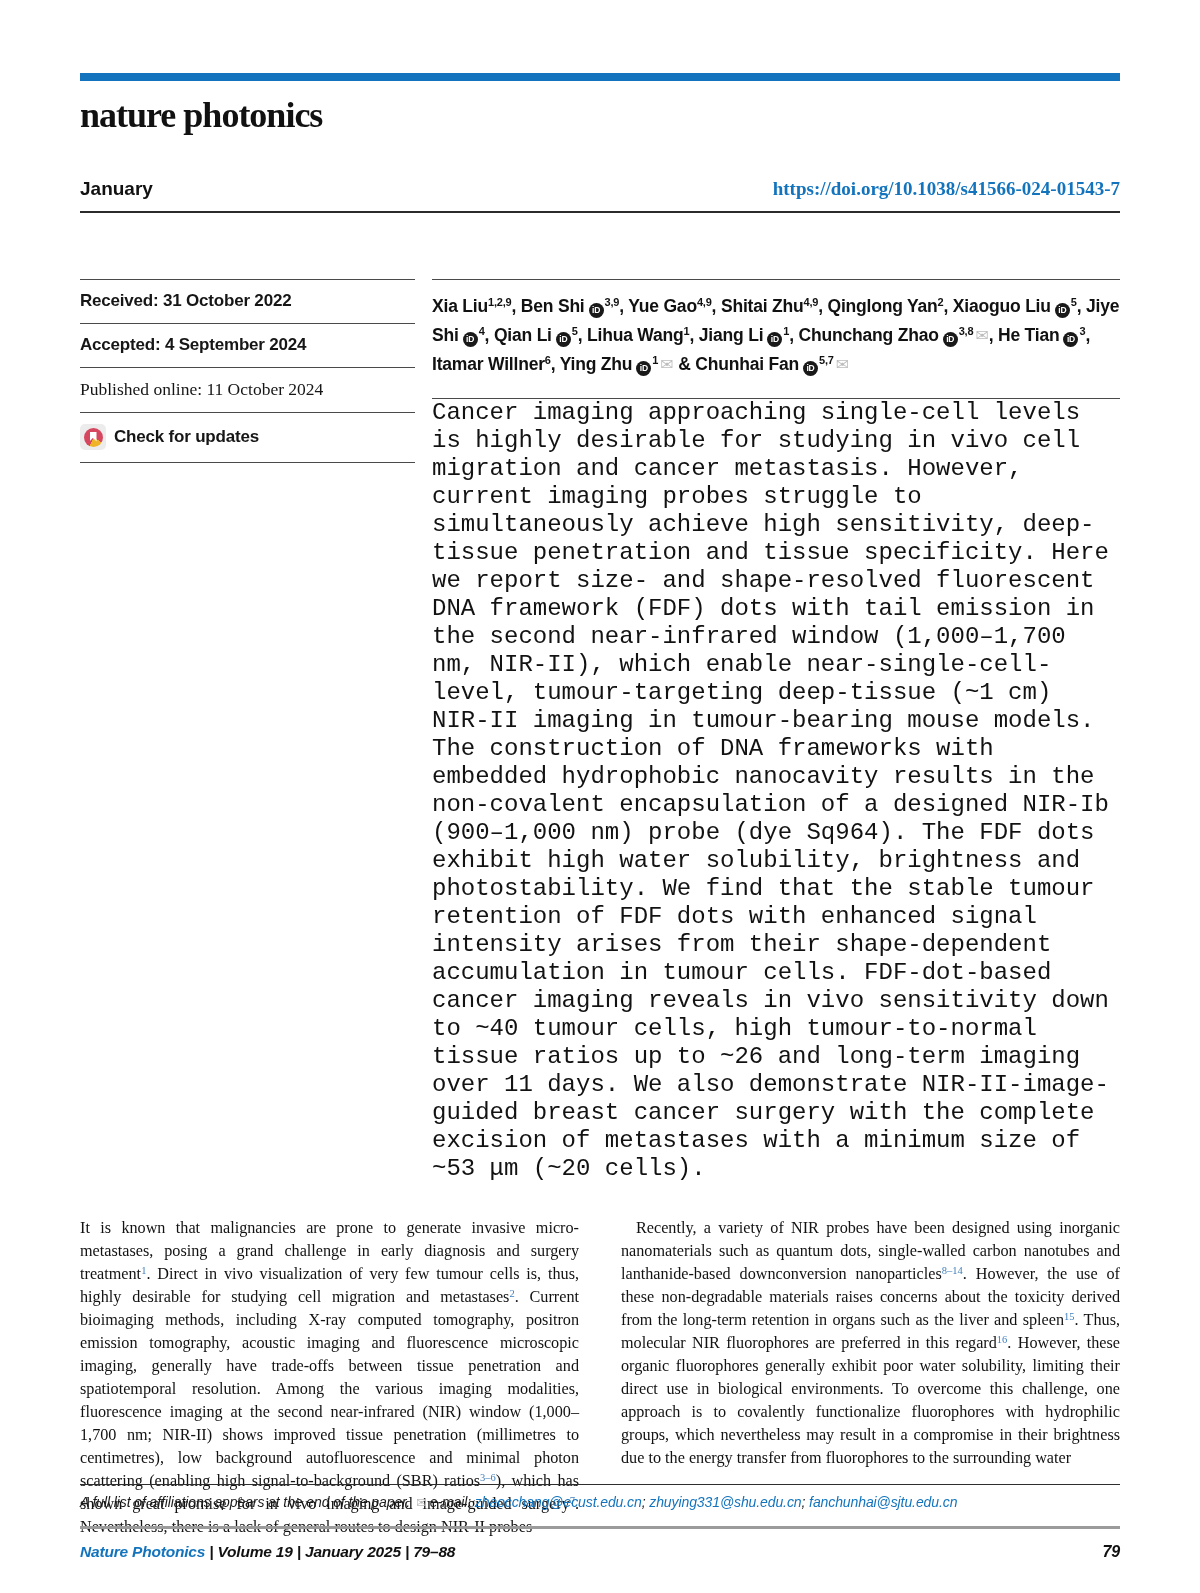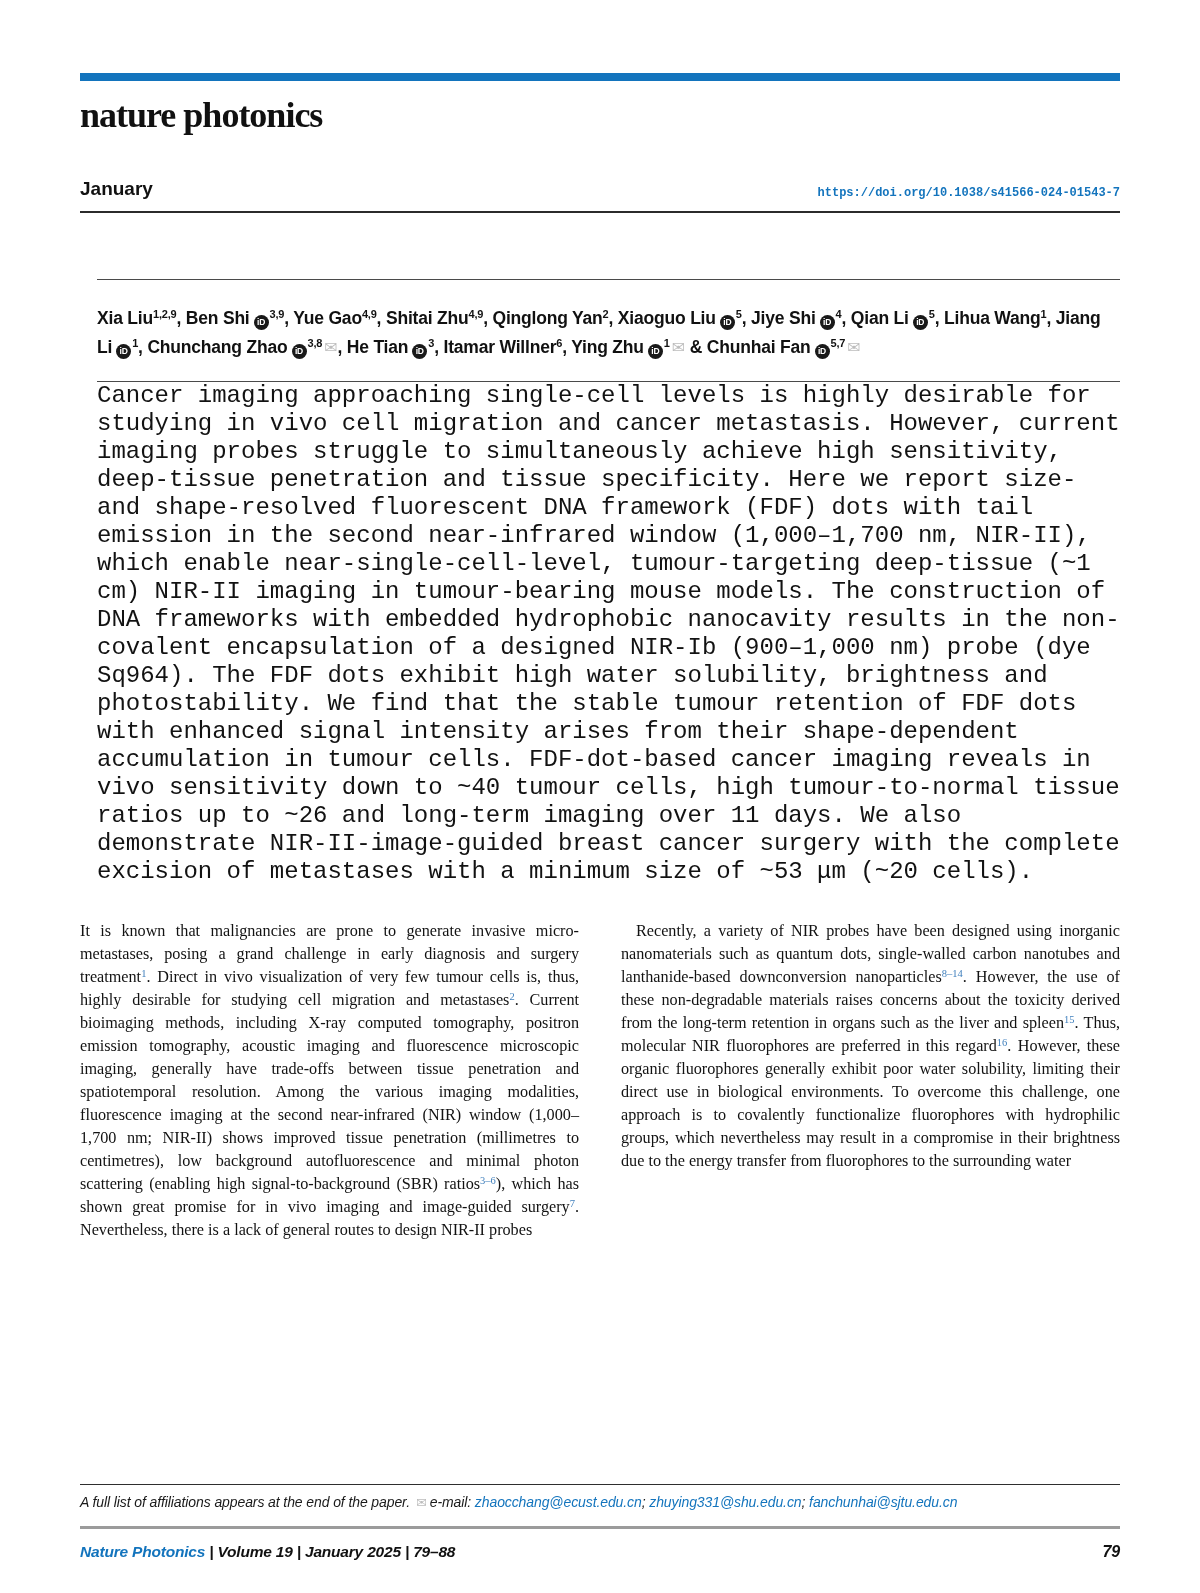--- a/index.html
+++ b/index.html
@@ -27,22 +27,22 @@
     margin-top:42px;
     display:flex;justify-content:space-between;align-items:flex-end;
     padding-bottom:11px;
     border-bottom:2px solid #2b2b2b;
   }
   .article-label{
     font-family:"Liberation Sans", sans-serif;
     font-weight:700;font-size:19px;color:#111;
   }
   .doi{
-    font-family:Liberation Mono, monospace;
-    font-weight:700;font-size:12px;color:#1374bd;text-decoration:none;
+    font-family:Liberation Serif, serif;
+    font-weight:700;font-size:19px;color:#1374bd;text-decoration:none;
   }
   .title{
     margin:14px 0 0 0;
     font-family:"Liberation Serif", serif;
     font-weight:700;
     font-size:45px;
     line-height:53px;
     letter-spacing:-1px;
     color:#0d0d0d;
   }
@@ -66,21 +66,21 @@
     background:conic-gradient(from 120deg at 50% 50%, #f0b429 0 85deg, #d6465f 85deg 360deg);
     position:relative;
   }
   .cm-book{
     position:absolute;left:6px;top:4px;width:7px;height:10px;background:#ffffff;
     clip-path:polygon(0 0,100% 0,100% 100%,50% 62%,0 100%);
   }
   .rightcol{flex:1;margin-left:17px;}
   .authors{
     border-top:1px solid #4a4a4a;
-    padding-top:25px;
+    padding-top:13px;
     font-family:"Liberation Sans", sans-serif;
     font-weight:700;font-size:17.5px;line-height:27px;color:#111;
     letter-spacing:-0.2px;
   }
   .asup{font-size:11px;position:relative;top:-6px;font-weight:700;}
   .orcid{
     display:inline-block;width:15px;height:15px;border-radius:50%;
     background:#191919;color:#fff;
     font-family:"Liberation Sans", sans-serif;
     font-weight:700;font-size:8.5px;line-height:15px;text-align:center;
@@ -131,20 +131,33 @@
 
   <div class="logo">nature photonics</div>
 
   <div class="article-row">
     <span class="article-label">January</span>
     <a class="doi" href="#">https://doi.org/10.1038/s41566-024-01543-7</a>
   </div>
 
 
   <div class="info">
+    <div class="sidebar">
+      <div class="hist-row sans">Received: 31 October 2022</div>
+      <div class="hist-row sans">Accepted: 4 September 2024</div>
+      <div class="hist-row serif">Published online: 11 October 2024</div>
+      <div class="hist-row sans last check-row">
+        <span class="crossmark">
+          <span class="cm-circle">
+              <span class="cm-book"></span>
+            </span>
+        </span>
+        <span>Check for updates</span>
+      </div>
+    </div>
     <div class="rightcol">
       <div class="authors" id="authors"><span>Xia Liu</span><span class="asup">1,2,9</span><span>, </span><span>Ben Shi</span><span class="orcid">iD</span><span class="asup">3,9</span><span>, </span><span>Yue Gao</span><span class="asup">4,9</span><span>, </span><span>Shitai Zhu</span><span class="asup">4,9</span><span>, </span><span>Qinglong Yan</span><span class="asup">2</span><span>, </span><span>Xiaoguo Liu</span><span class="orcid">iD</span><span class="asup">5</span><span>, </span><span>Jiye Shi</span><span class="orcid">iD</span><span class="asup">4</span><span>, </span><span>Qian Li</span><span class="orcid">iD</span><span class="asup">5</span><span>, </span><span>Lihua Wang</span><span class="asup">1</span><span>, </span><span>Jiang Li</span><span class="orcid">iD</span><span class="asup">1</span><span>, </span><span>Chunchang Zhao</span><span class="orcid">iD</span><span class="asup">3,8</span><span class="env">✉</span><span>, </span><span>He Tian</span><span class="orcid">iD</span><span class="asup">3</span><span>, </span><span>Itamar Willner</span><span class="asup">6</span><span>, </span><span>Ying Zhu</span><span class="orcid">iD</span><span class="asup">1</span><span class="env">✉</span><span> &amp; </span><span>Chunhai Fan</span><span class="orcid">iD</span><span class="asup">5,7</span><span class="env">✉</span></div>
       <div class="abstract">Cancer imaging approaching single-cell levels is highly desirable for studying in vivo cell migration and cancer metastasis. However, current imaging probes struggle to simultaneously achieve high sensitivity, deep-tissue penetration and tissue specificity. Here we report size- and shape-resolved fluorescent DNA framework (FDF) dots with tail emission in the second near-infrared window (1,000–1,700 nm, NIR-II), which enable near-single-cell-level, tumour-targeting deep-tissue (~1 cm) NIR-II imaging in tumour-bearing mouse models. The construction of DNA frameworks with embedded hydrophobic nanocavity results in the non-covalent encapsulation of a designed NIR-Ib (900–1,000 nm) probe (dye Sq964). The FDF dots exhibit high water solubility, brightness and photostability. We find that the stable tumour retention of FDF dots with enhanced signal intensity arises from their shape-dependent accumulation in tumour cells. FDF-dot-based cancer imaging reveals in vivo sensitivity down to ~40 tumour cells, high tumour-to-normal tissue ratios up to ~26 and long-term imaging over 11 days. We also demonstrate NIR-II-image-guided breast cancer surgery with the complete excision of metastases with a minimum size of ~53 μm (~20 cells).</div>
     </div>
   </div>
 
   <div class="body-cols">
     <div class="col" id="col-left">
         <p>It is known that malignancies are prone to generate invasive micro-metastases, posing a grand challenge in early diagnosis and surgery treatment<a class="ref" href="#">1</a>. Direct in vivo visualization of very few tumour cells is, thus, highly desirable for studying cell migration and metastases<a class="ref" href="#">2</a>. Current bioimaging methods, including X-ray computed tomography, positron emission tomography, acoustic imaging and fluorescence microscopic imaging, generally have trade-offs between tissue penetration and spatiotemporal resolution. Among the various imaging modalities, fluorescence imaging at the second near-infrared (NIR) window (1,000–1,700 nm; NIR-II) shows improved tissue penetration (millimetres to centimetres), low background autofluorescence and minimal photon scattering (enabling high signal-to-background (SBR) ratios<a class="ref" href="#">3–6</a>), which has shown great promise for in vivo imaging and image-guided surgery<a class="ref" href="#">7</a>. Nevertheless, there is a lack of general routes to design NIR-II probes</p>
       </div>

